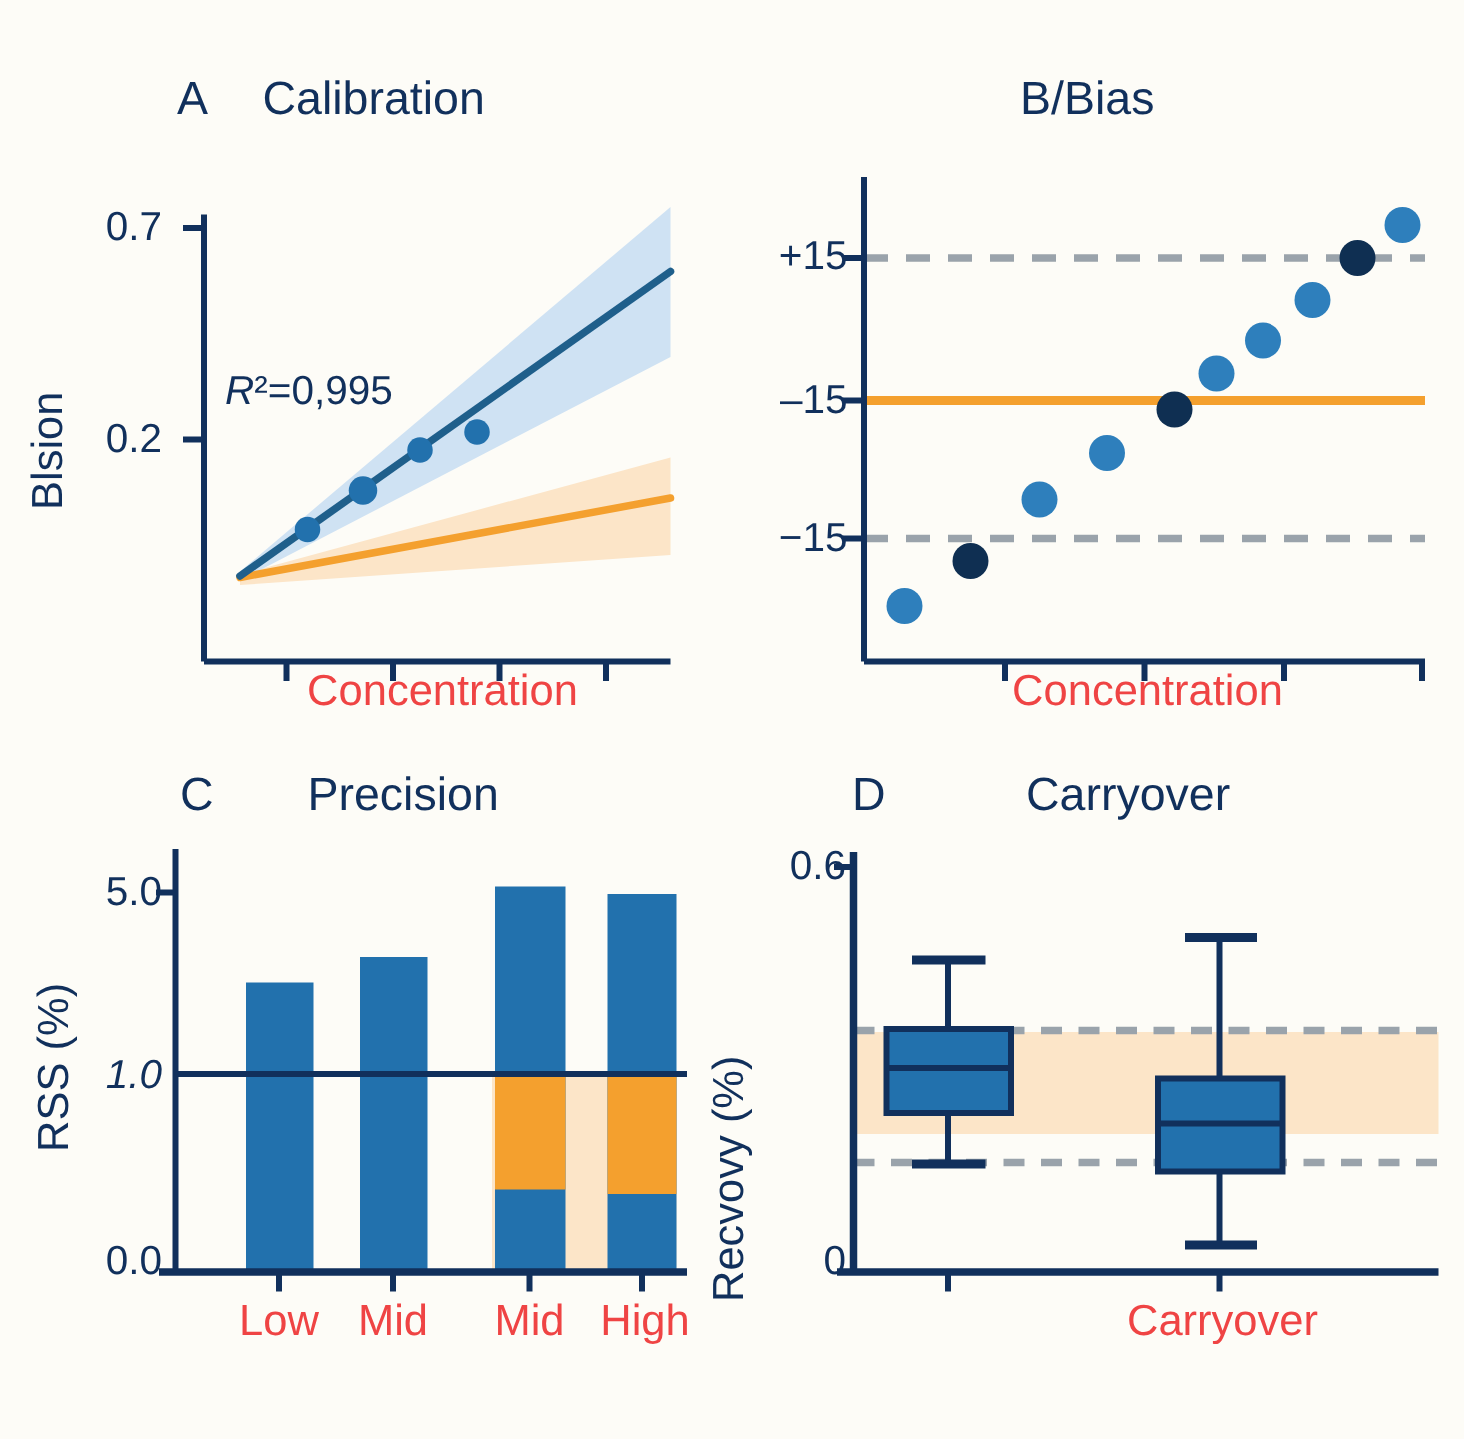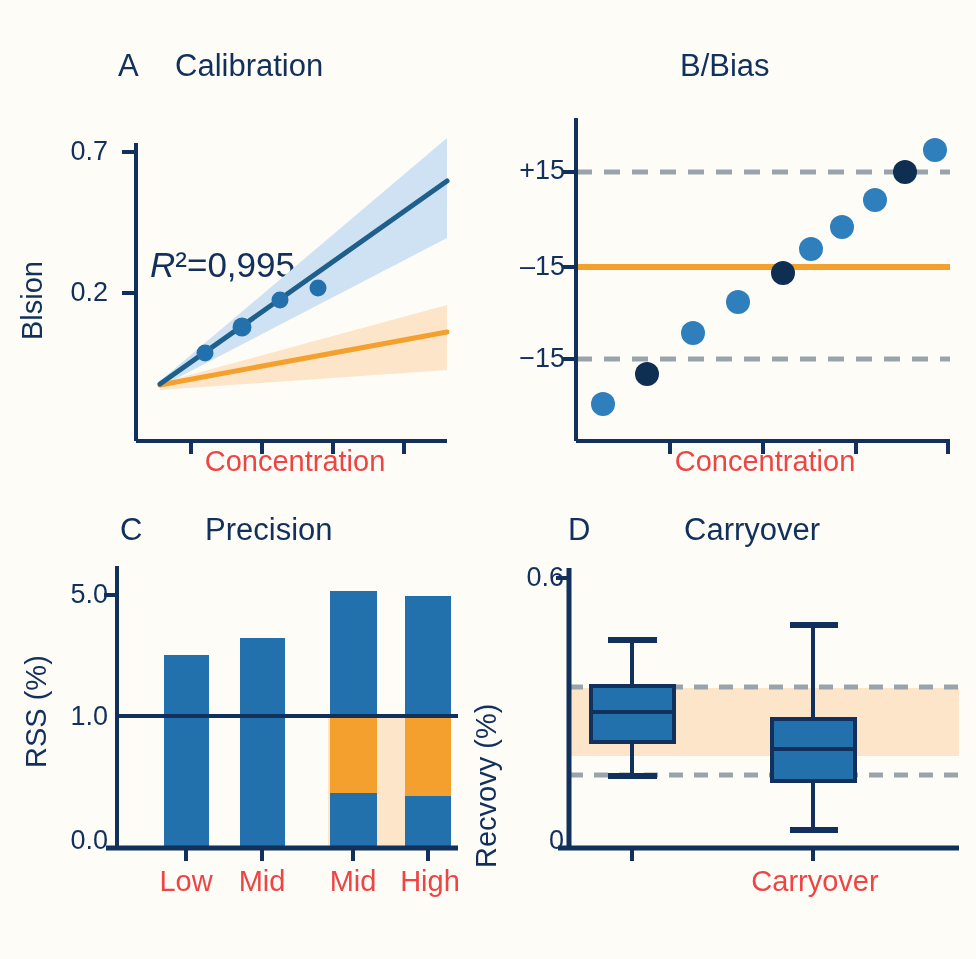--- a/index.html
+++ b/index.html
@@ -48,21 +48,21 @@
   }
   .tick-label{
     position:absolute;
     font-size:27px;
     color:#11305c;
     white-space:nowrap;
     text-align:right;
   }
   .annot{
     position:absolute;
-    font-size:35px;
+    font-size:27px;
     color:#11305c;
     white-space:nowrap;
   }
   .annot i{font-style:italic;}
 
   svg{display:block;overflow:visible;}
 </style>
 </head>
 <body>
 
@@ -150,21 +150,21 @@
 
     <div class="xlabel" style="left:120px;top:445px;width:330px;">Concentration</div>
   </div>
 
   <div class="panel" style="left:0;top:500px;width:480px;height:459px;">
 
     <div class="panel-letter" style="left:120px;top:12px;">C</div>
     <div class="panel-title" style="left:205px;top:12px;">Precision</div>
 
     <div class="tick-label" style="left:30px;top:79px;width:78px;">5.0</div>
-    <div class="tick-label" style="left:30px;top:201px;width:78px;">1.0</div>
+    <div class="tick-label" style="left:30px;top:201px;width:78px;font-style:italic;">1.0</div>
     <div class="tick-label" style="left:30px;top:325px;width:78px;">0.0</div>
 
     <div class="ylabel" style="left:20px;top:268px;">RSS (%)</div>
 
     <svg style="position:absolute;left:0;top:0;" width="480" height="459">
 
       <rect x="328" y="216" width="123" height="132" fill="#fce5c8"></rect>
 
       <rect x="164" y="155" width="45" height="193" fill="#2271ad"></rect>
       <rect x="240" y="138" width="45" height="210" fill="#2271ad"></rect>

